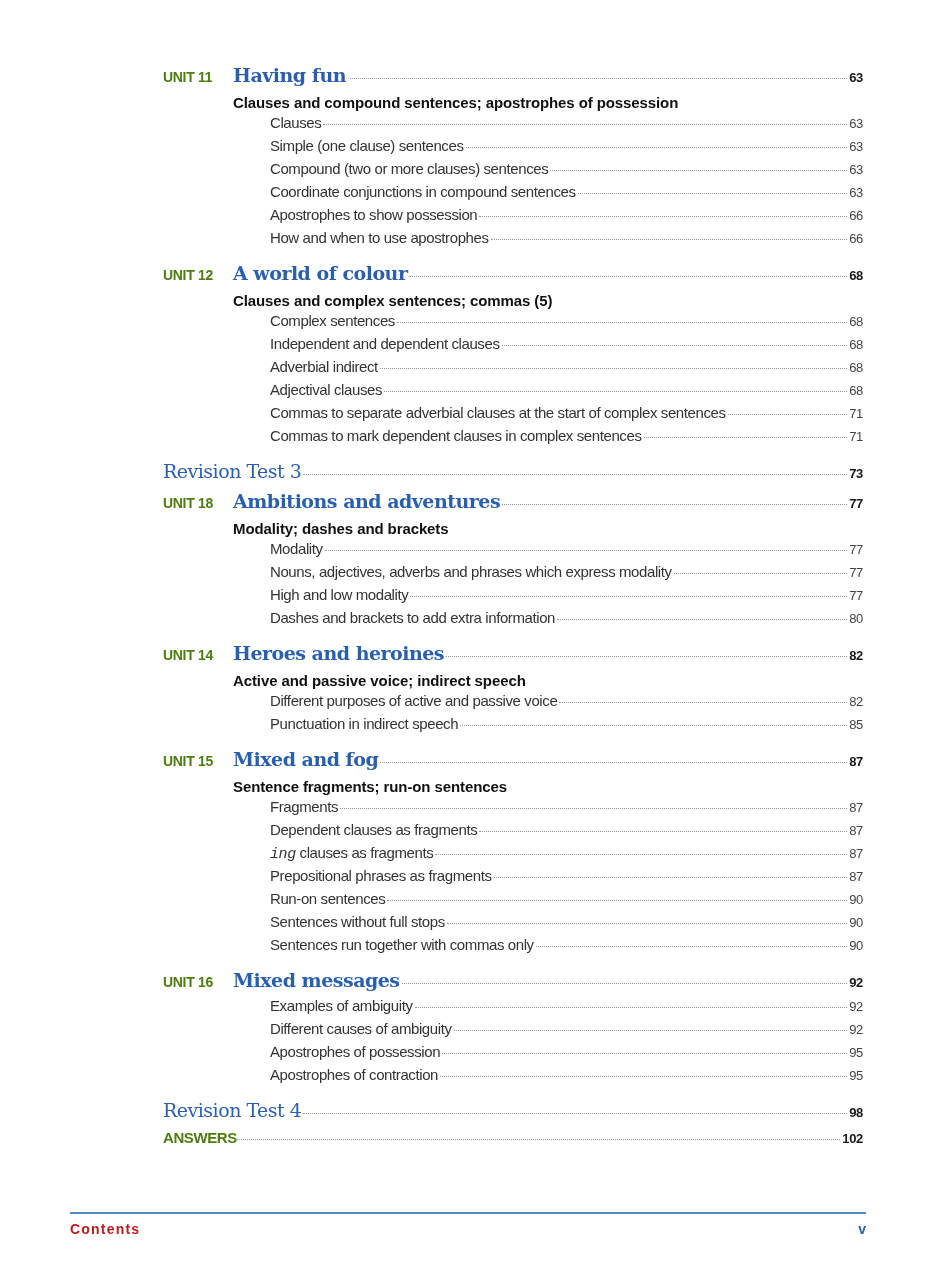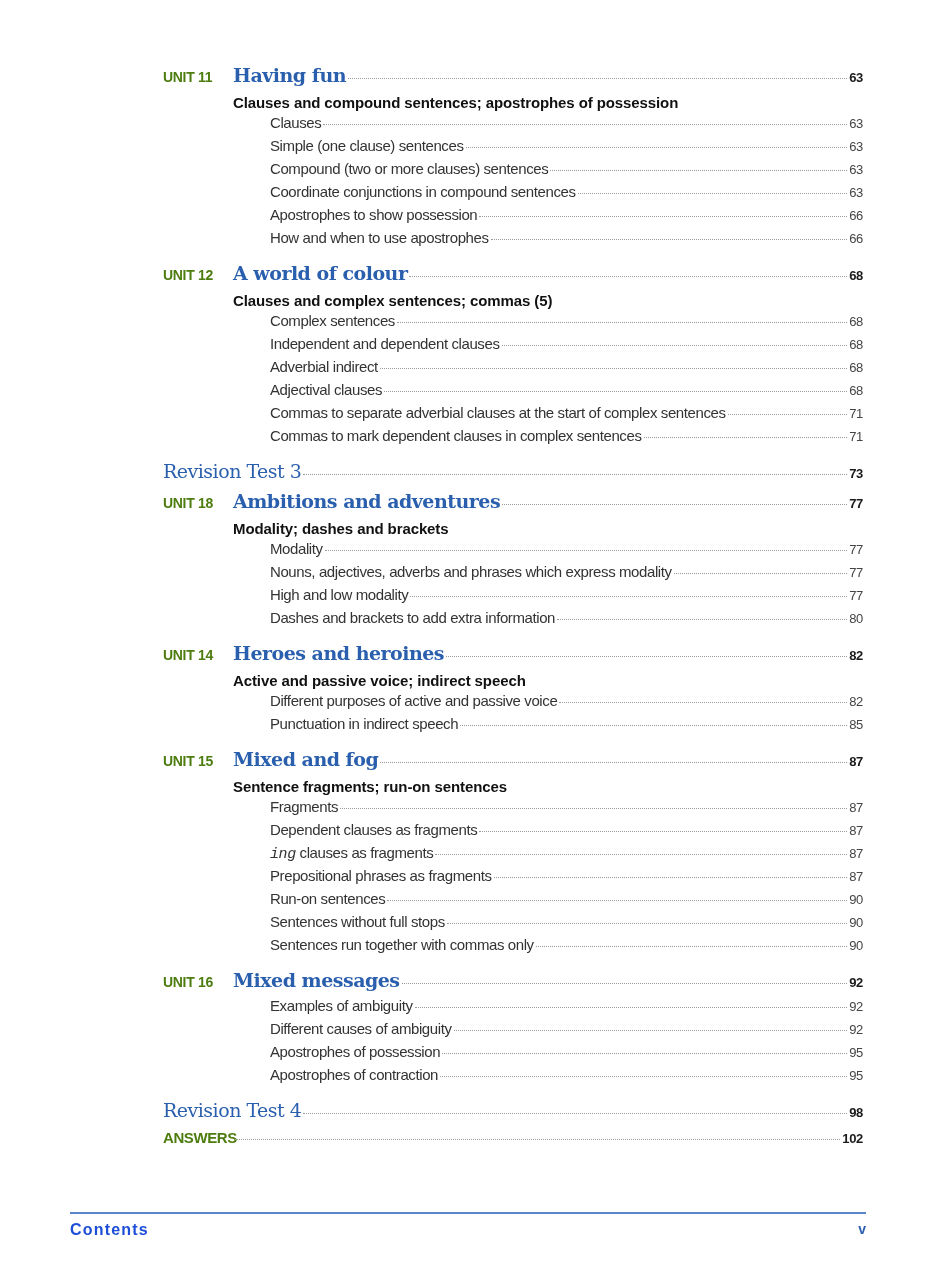--- a/index.html
+++ b/index.html
@@ -19,21 +19,21 @@
   .sub { padding-left: 107px; height: 23px; font-size: 15px; color: #333; letter-spacing: -0.4px; }
   .sub .label { font-family: "Liberation Sans", sans-serif; }
   .sub .label i { font-style: italic; font-family: Liberation Mono, monospace; }
   .section { margin-bottom: 10px; }
   .answers-row .unit-label { font-family: "Liberation Sans", sans-serif; font-weight: bold; font-size: 15px; letter-spacing: -0.4px; }
   .answers-row { height: 26px; }
 
   #footer { position: absolute; left: 70px; top: 1212px; width: 796px; }
   #footer .rule { height: 2px; background: #5b86c9; }
   #footer .row { display: flex; justify-content: space-between; margin-top: 7px; }
-  #footer .title { color: #1d4ed8; font-weight: bold; font-size: 16px; letter-spacing: 1.2px; }
+  #footer .title { color: #b91c1c; font-weight: bold; font-size: 14px; letter-spacing: 1.2px; }
   #footer .pnum { color: #2a5fae; font-weight: bold; font-size: 14px; }
 </style>
 </head>
 <body>
 
 <div id="toc">
 
   <div class="section">
     <div class="entry unit-row">
       <span class="unit-label">UNIT 11</span>

